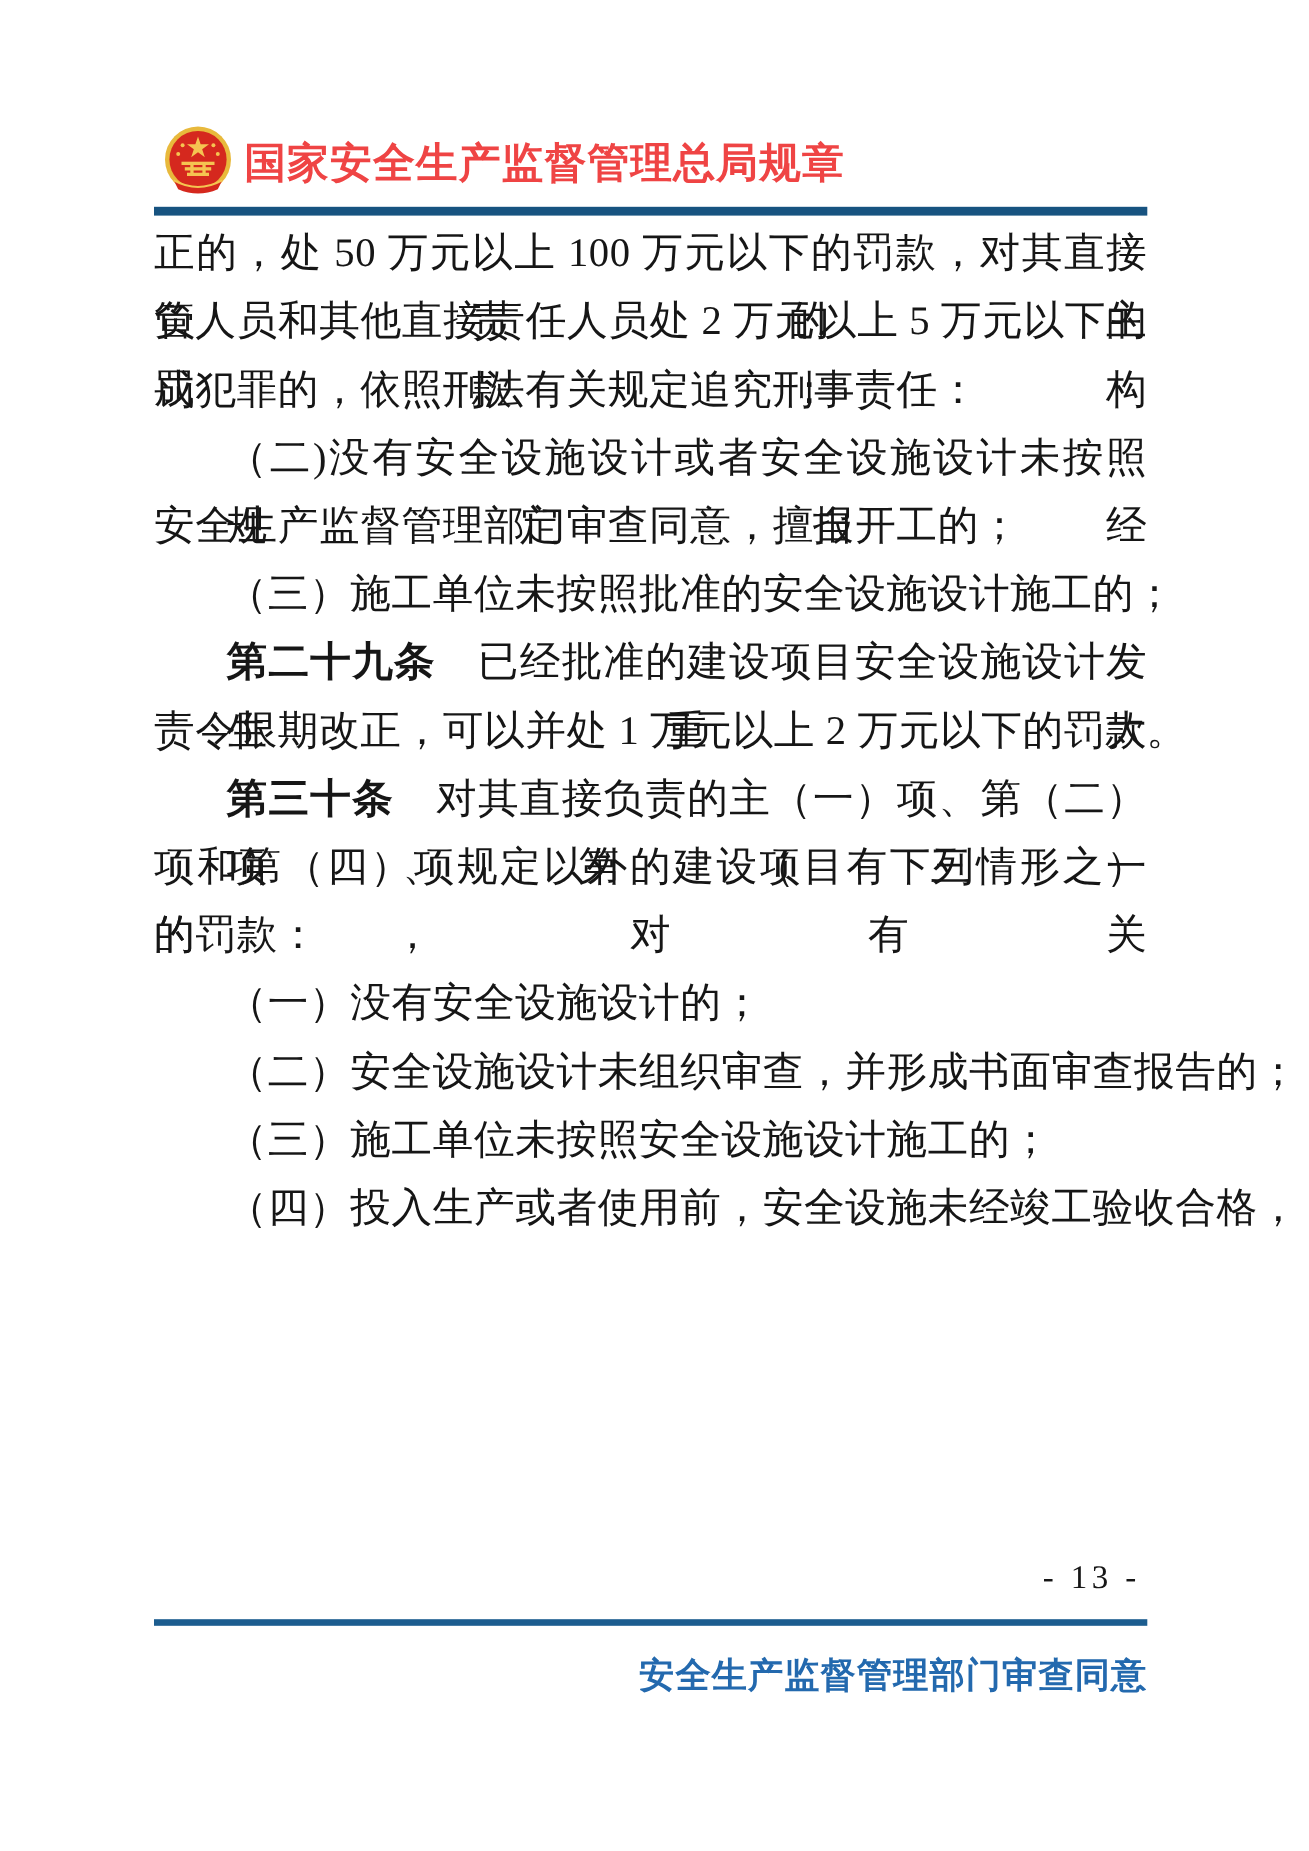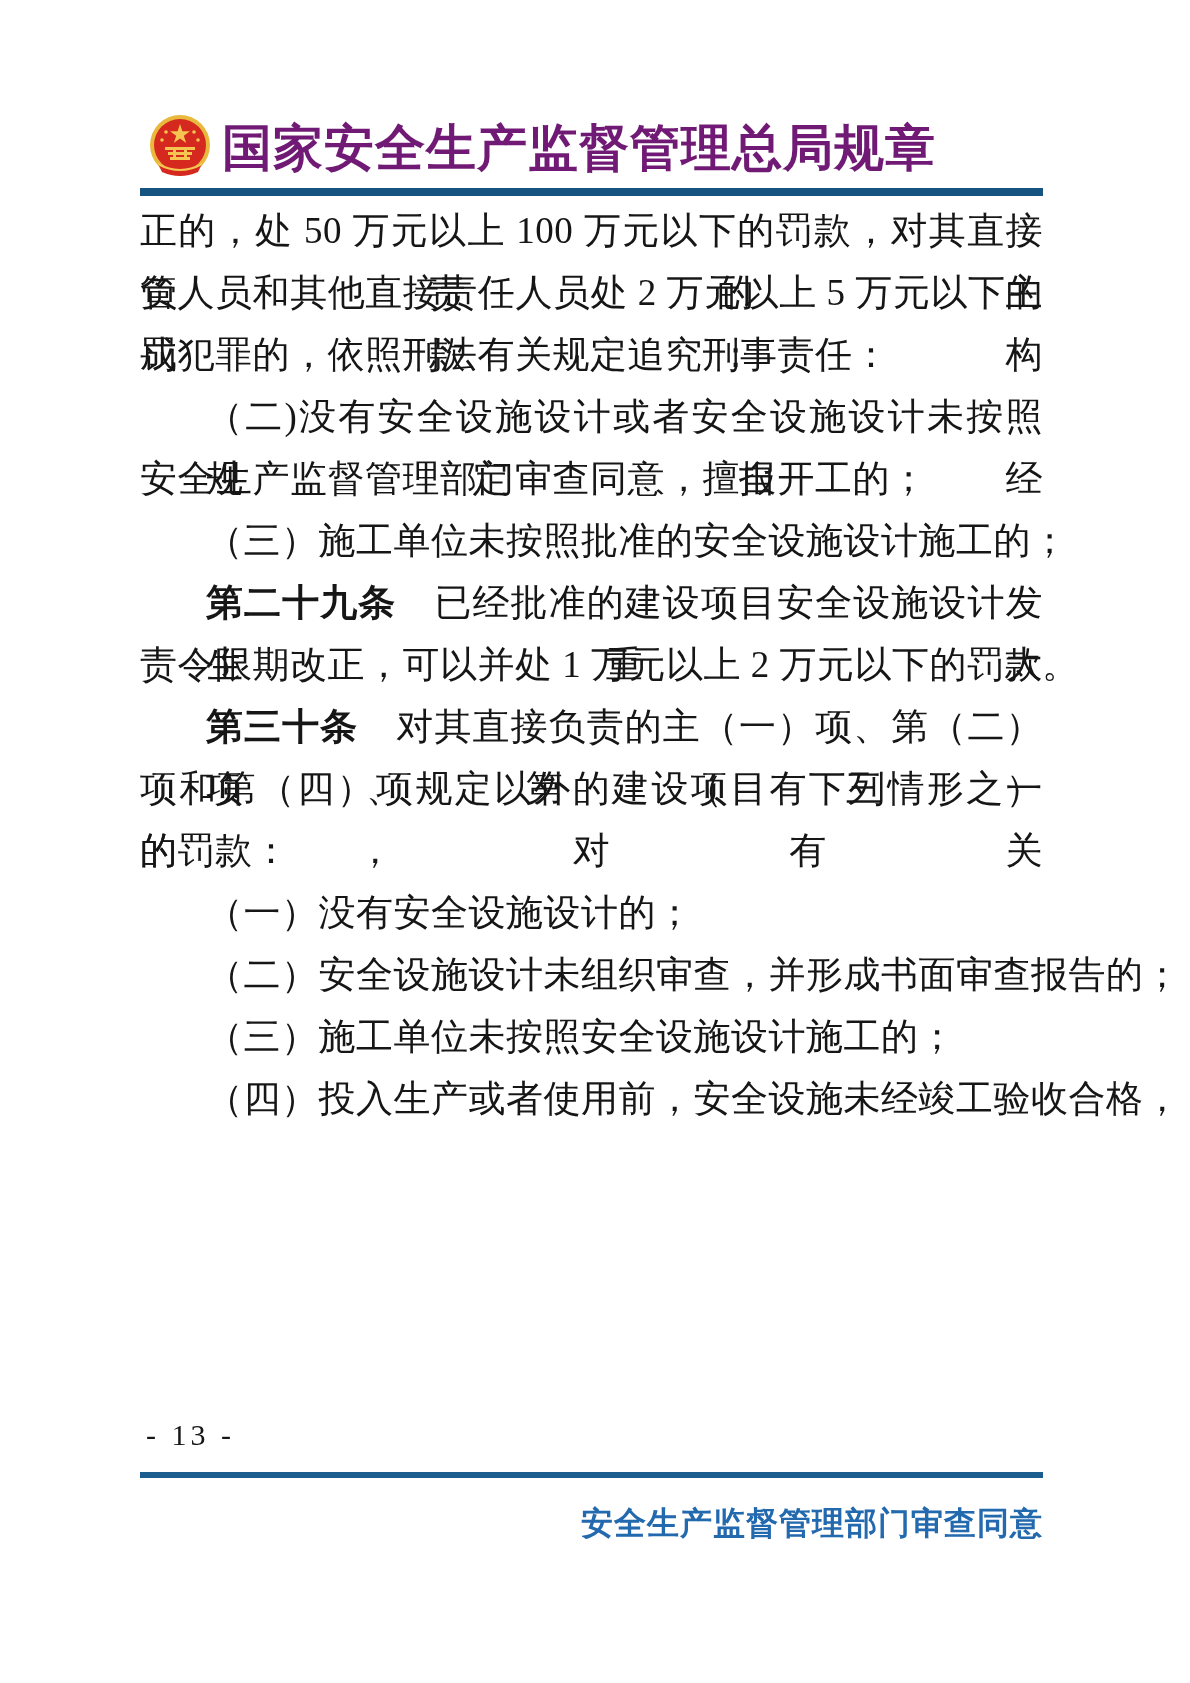--- a/index.html
+++ b/index.html
@@ -32,23 +32,23 @@
   }
   .emblem {
     width: 64px;
     height: 68px;
     flex: 0 0 auto;
     display: block;
   }
   .header-title {
     font-family: Liberation Serif, serif;
     font-weight: bold;
-    font-size: 50px;
+    font-size: 38px;
     letter-spacing: 1px;
-    color: #701a75;
+    color: #ef4444;
     white-space: nowrap;
   }
   .header-rule {
     position: absolute;
     top: 188px;
     left: 140px;
     width: 903px;
     height: 8px;
     background: #175380;
   }
@@ -73,23 +73,23 @@
     text-align: justify;
     text-align-last: justify;
   }
   .line.indent { padding-left: 66px; }
   .line .b { font-weight: bold; }
 
   
   .page-number {
     position: absolute;
     top: 1418px;
-    left: 146px;
+    left: 134px;
     width: 903px;
-    text-align: left;
+    text-align: right;
     font-size: 30px;
     color: #161616;
     letter-spacing: 4px;
   }
   .footer-rule {
     position: absolute;
     top: 1472px;
     left: 140px;
     width: 903px;
     height: 6px;

